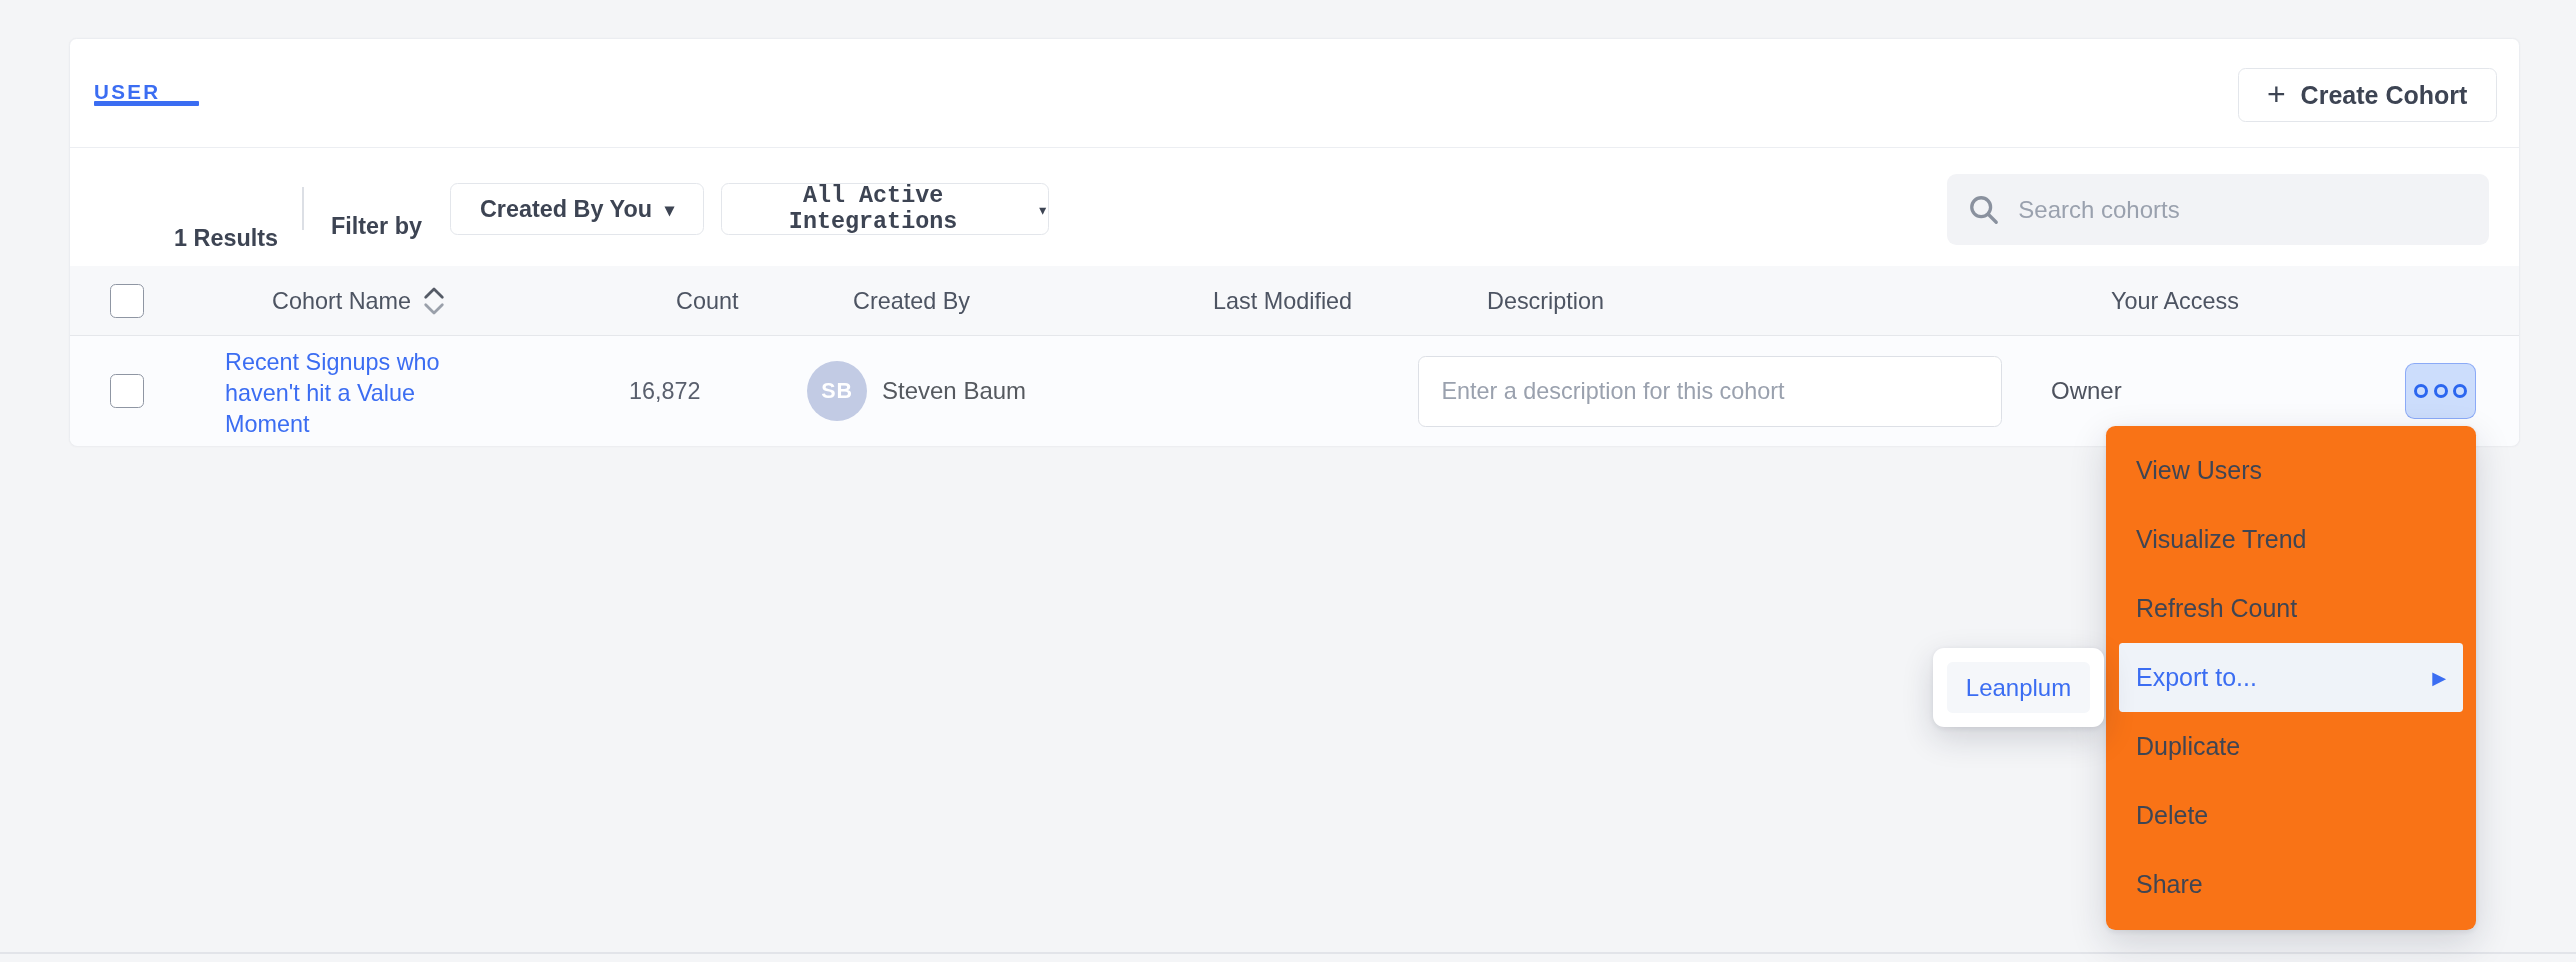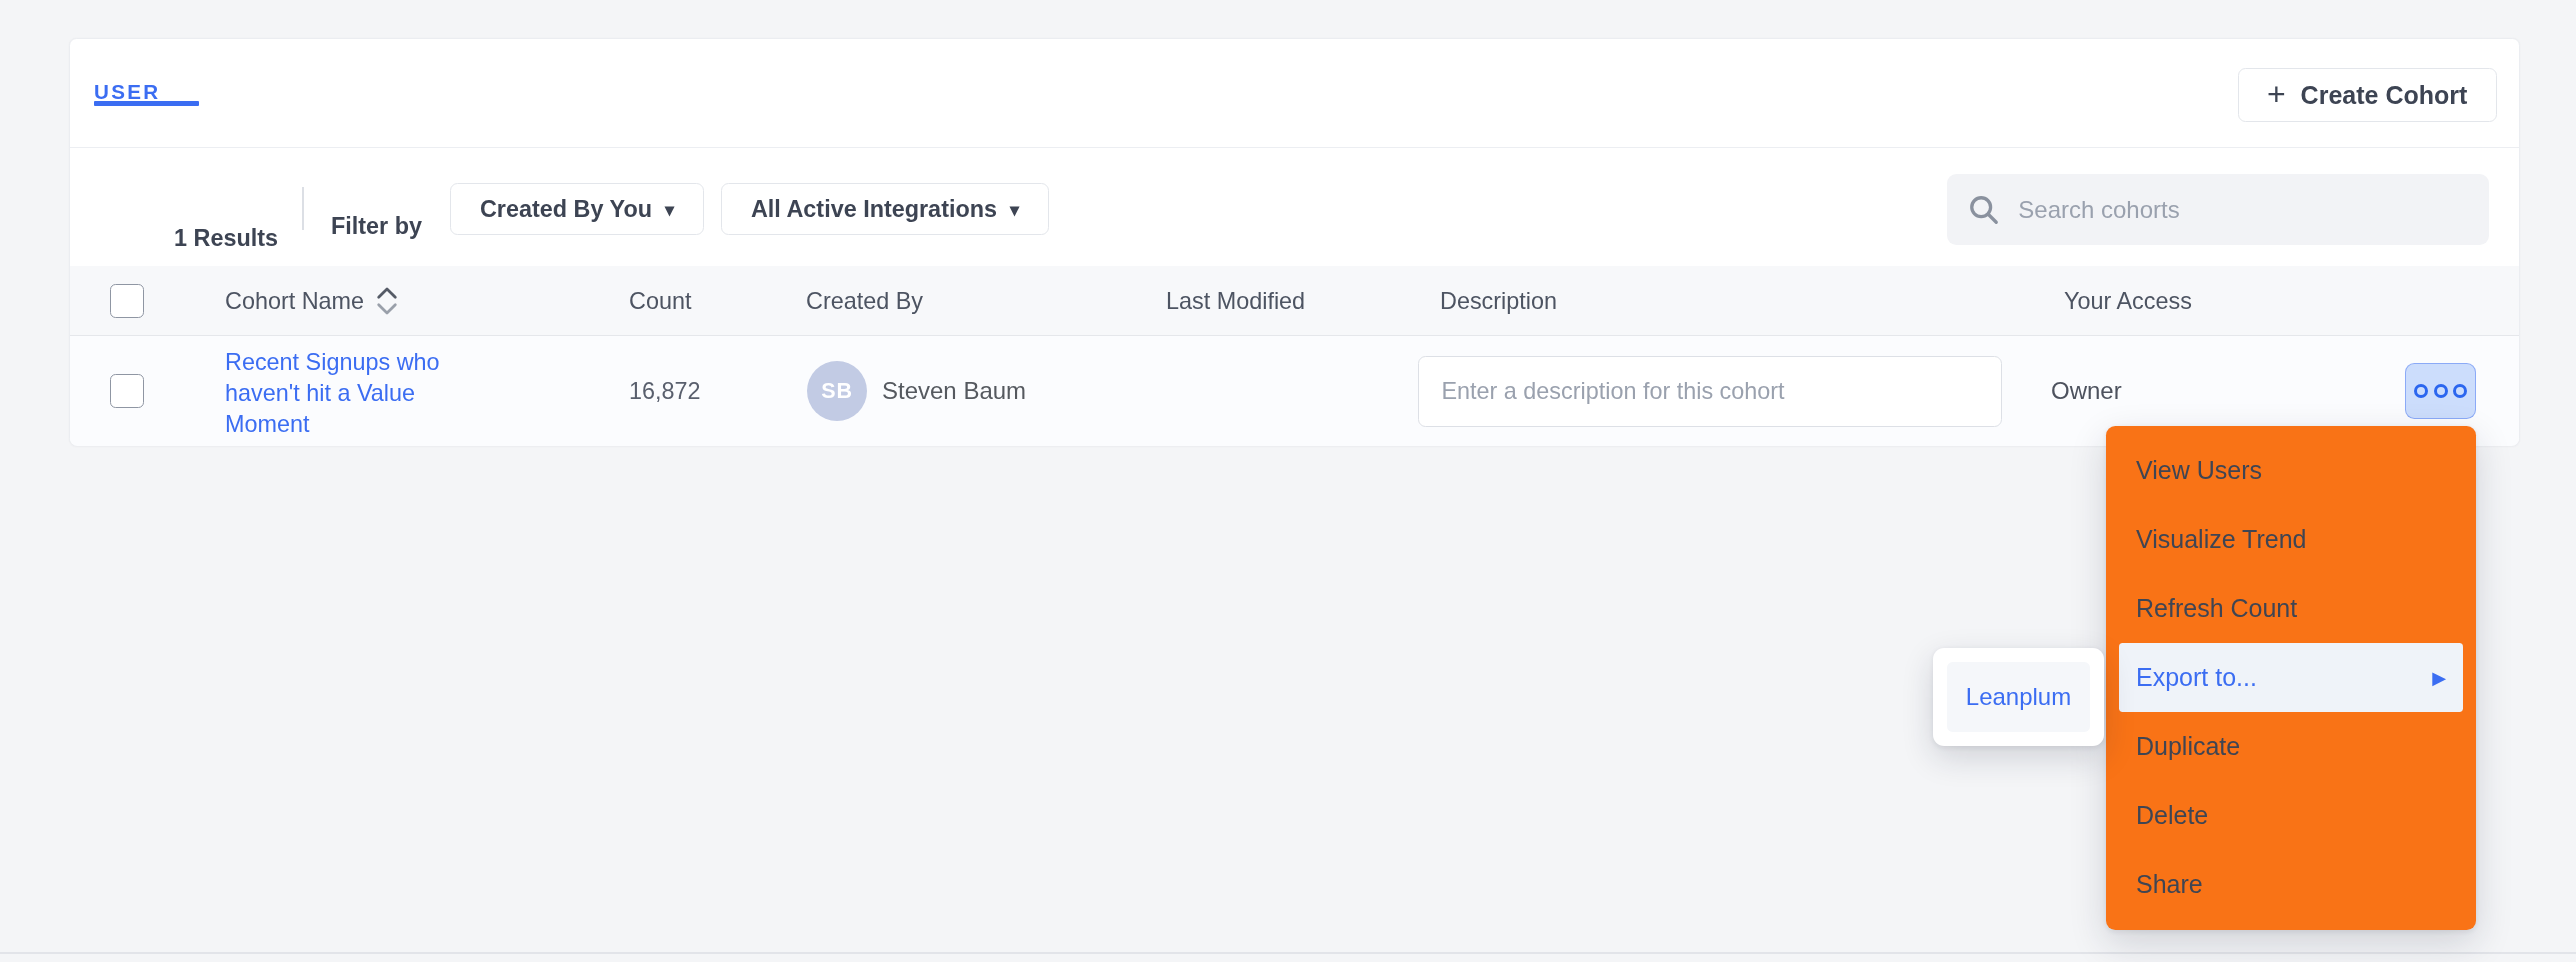--- a/index.html
+++ b/index.html
@@ -42,40 +42,40 @@
   .v-divider { position: absolute; left: 232px; top: 37px; width: 1.9px; height: 43px; background: #dcdfe5; }
   .filter-by { position: absolute; left: 261px; top: 63px; font-size: 23.4px; font-weight: 700; color: #3d4453; }
   .dropdown-btn {
     position: absolute; top: 33px; height: 52px;
     background: #fff; border: 1.9px solid #e3e6eb; border-radius: 7.5px;
     display: flex; align-items: center; justify-content: center; gap: 13px;
     font-size: 23.4px; font-weight: 700; color: #3d4453; cursor: pointer;
   }
   .dropdown-btn .caret { font-size: 18px; color: #3d4453; margin-top: 1.9px; }
   .dd-created-by { left: 380px; width: 254px; }
-  .dd-integrations { left: 651px; width: 328px; }
+  .dd-integrations { left: 651px; width: 328px; font-family: Liberation Mono, monospace; }
   .search-box {
     position: absolute; left: 1877px; top: 24px; width: 542px; height: 71px;
     background: #f2f3f6; border-radius: 9.3px;
     display: flex; align-items: center; padding: 0 20.6px; gap: 18.7px;
   }
   .search-box input {
     border: none; outline: none; background: transparent; flex: 1;
     font-family: "Liberation Sans", "DejaVu Sans", sans-serif;
     font-size: 24px; color: #4a5160;
   }
   .search-box input::placeholder { color: #9aa1ae; }
 
   
   .table-head {
     position: absolute; top: 227px; left: 0; right: 0; height: 70px;
     background: #f7f8fa; border-bottom: 0.9px solid #e5e7eb;
   }
   .th { position: absolute; top: 0; height: 70px; display: flex; align-items: center;
-    font-size: 23.4px; font-weight: 500; color: #4d5462; }
+    font-size: 23.4px; font-weight: 500; color: #4d5462; margin-left: 47px; }
   .checkbox {
     width: 34px; height: 34px; background: #fff; border: 1.9px solid #8f96a3;
     border-radius: 5.6px; cursor: pointer;
   }
   .cb-head { position: absolute; left: 40px; top: 18px; }
   .th-name { left: 155px; gap: 11.2px; cursor: pointer; }
   .th-count { left: 559px; }
   .th-created { left: 736px; }
   .th-modified { left: 1096px; }
   .th-desc { left: 1370px; }
@@ -126,21 +126,21 @@
   .menu-item {
     height: 69px; margin: 0 13px; padding: 0 17px; border-radius: 3.7px;
     display: flex; align-items: center; justify-content: space-between;
     font-size: 25px; color: #3f4553; cursor: pointer;
   }
   .menu-item.active { background: #eff3f9; color: #3b6df2; }
   .submenu-arrow { font-size: 18px; color: #3b6df2; }
 
   
   .submenu {
-    position: absolute; left: 1933px; top: 648px; width: 171px; height: 98px;
+    position: absolute; left: 1933px; top: 648px; width: 171px; height: 79px;
     background: #fff; border-radius: 11.2px; padding: 14px;
     box-shadow: 0 1.9px 5.6px rgba(25,31,56,0.08), 0 11.2px 32px rgba(25,31,56,0.16);
     z-index: 21;
   }
   .submenu-item {
     width: 100%; height: 100%; background: #f5f7fa; border-radius: 5.6px;
     display: flex; align-items: center; justify-content: center;
     font-size: 24px; color: #3b6df2; cursor: pointer;
   }
 

